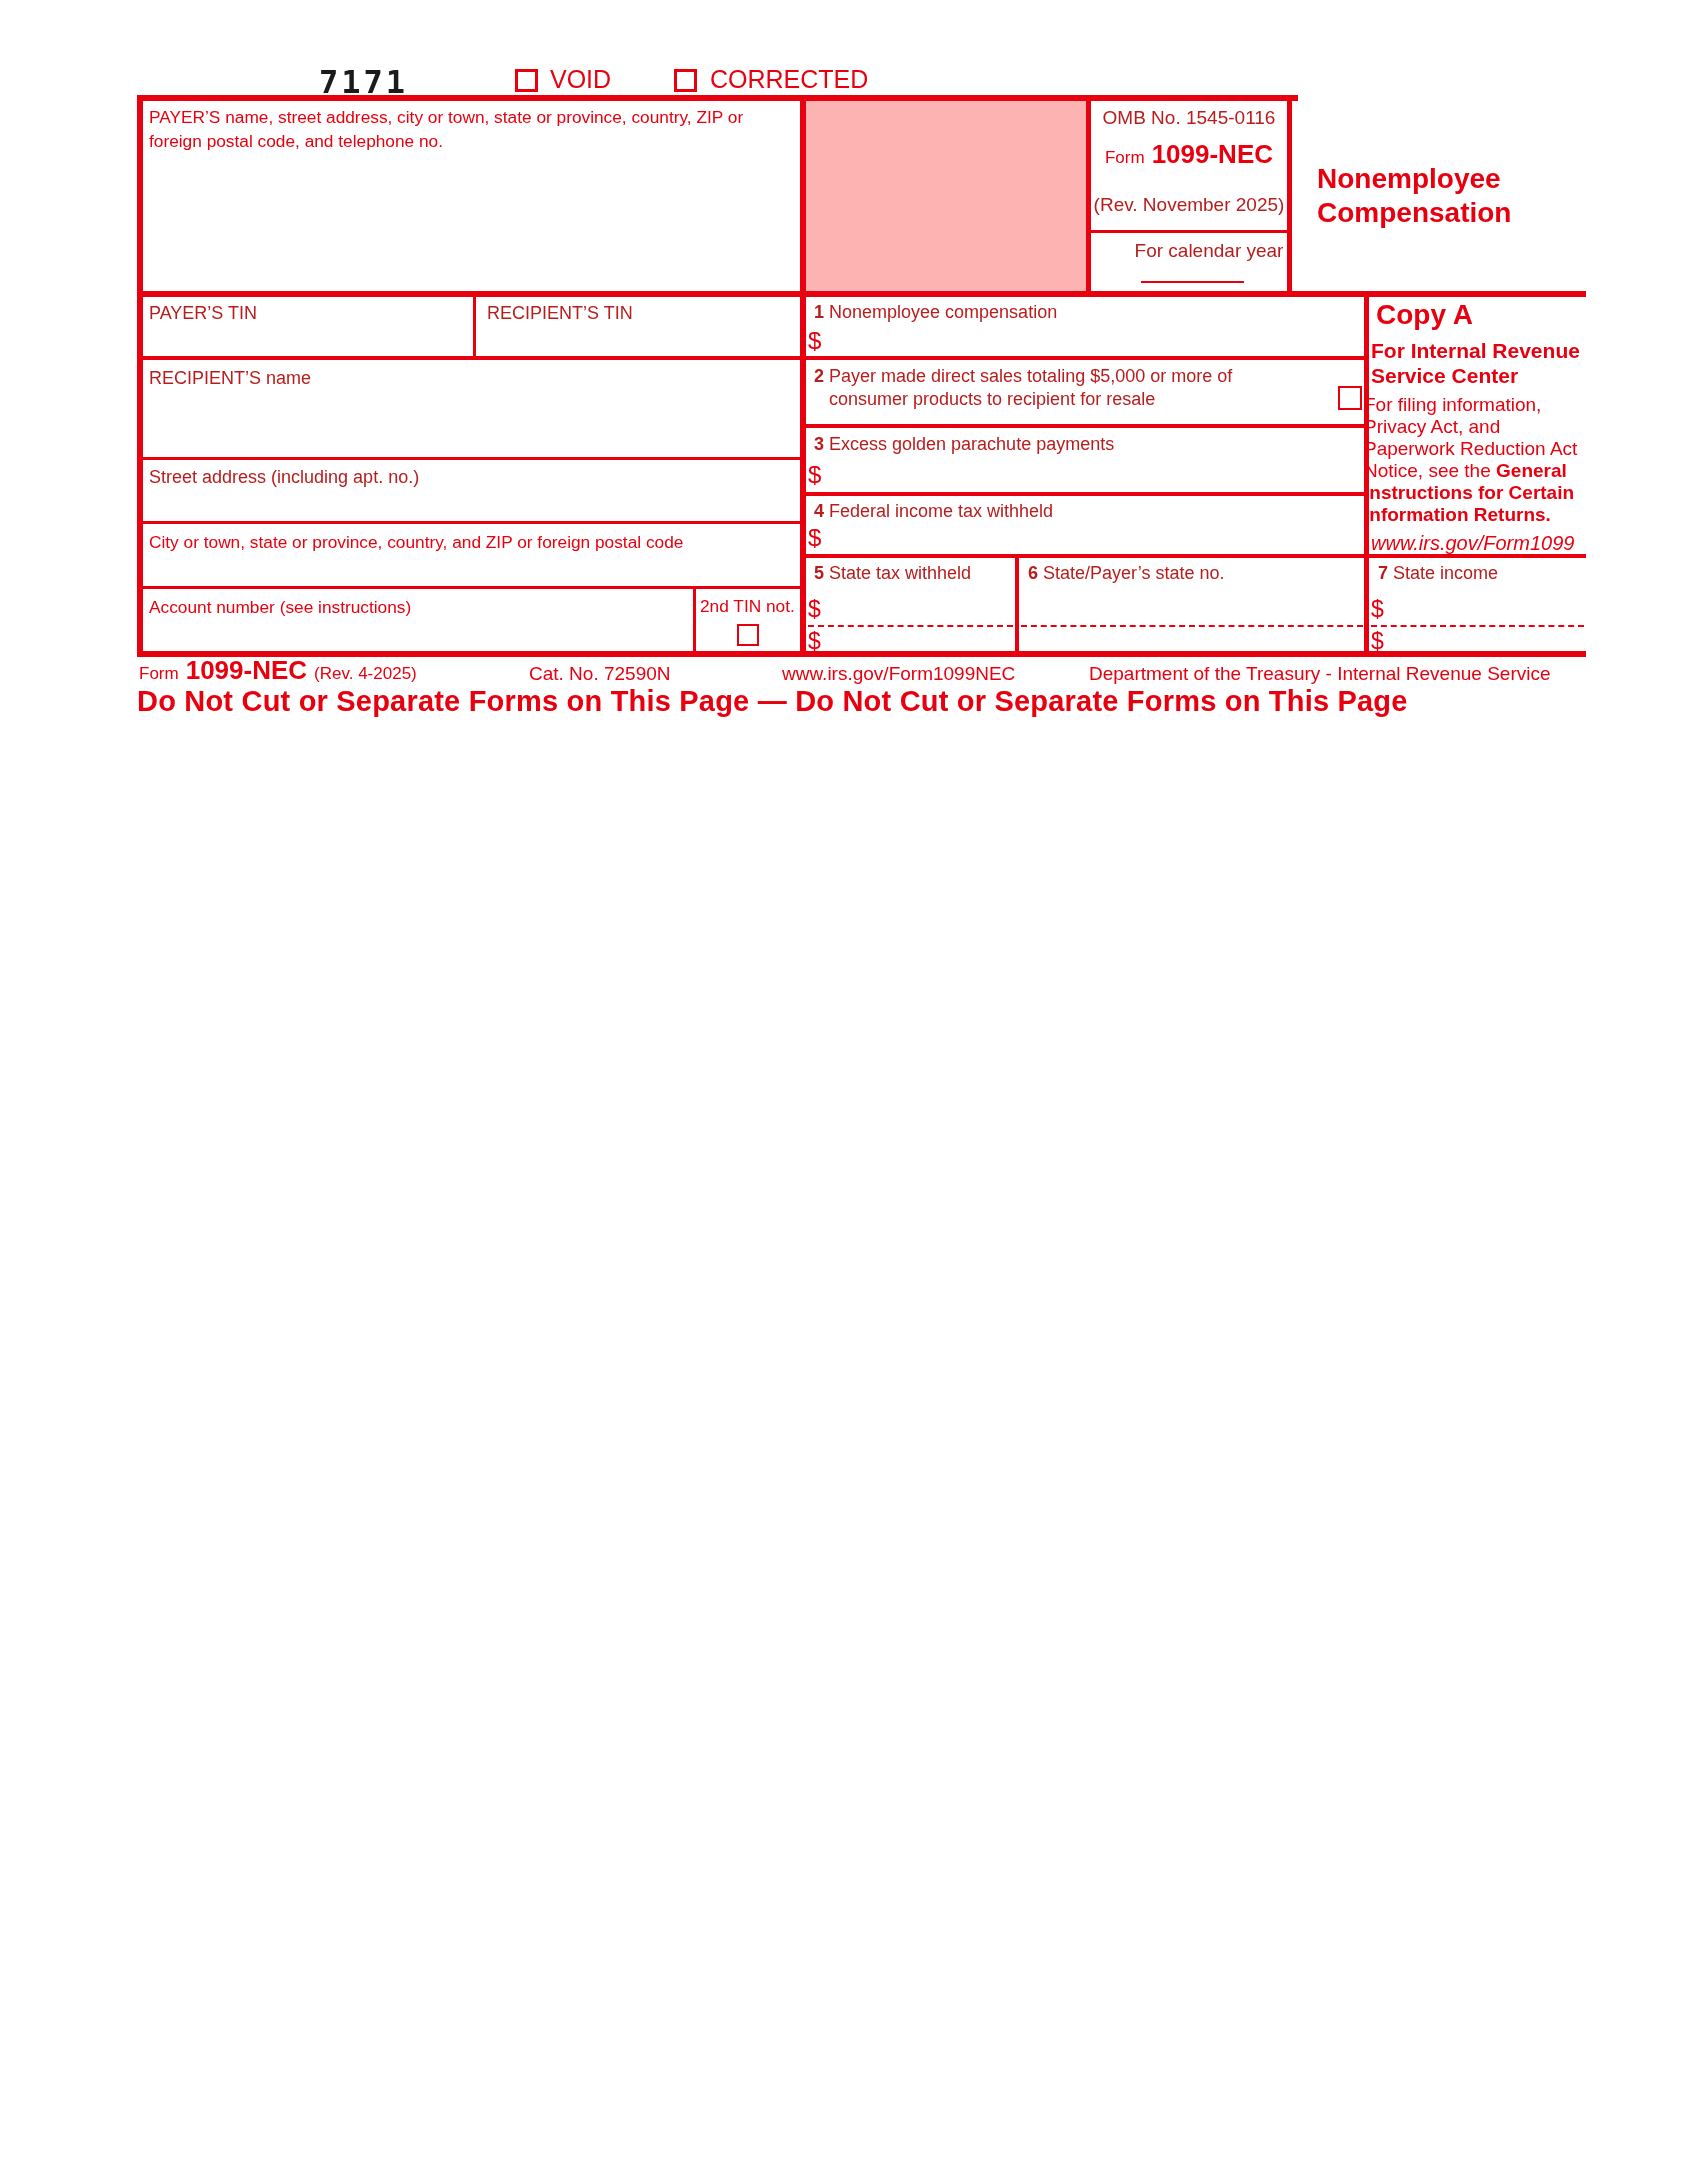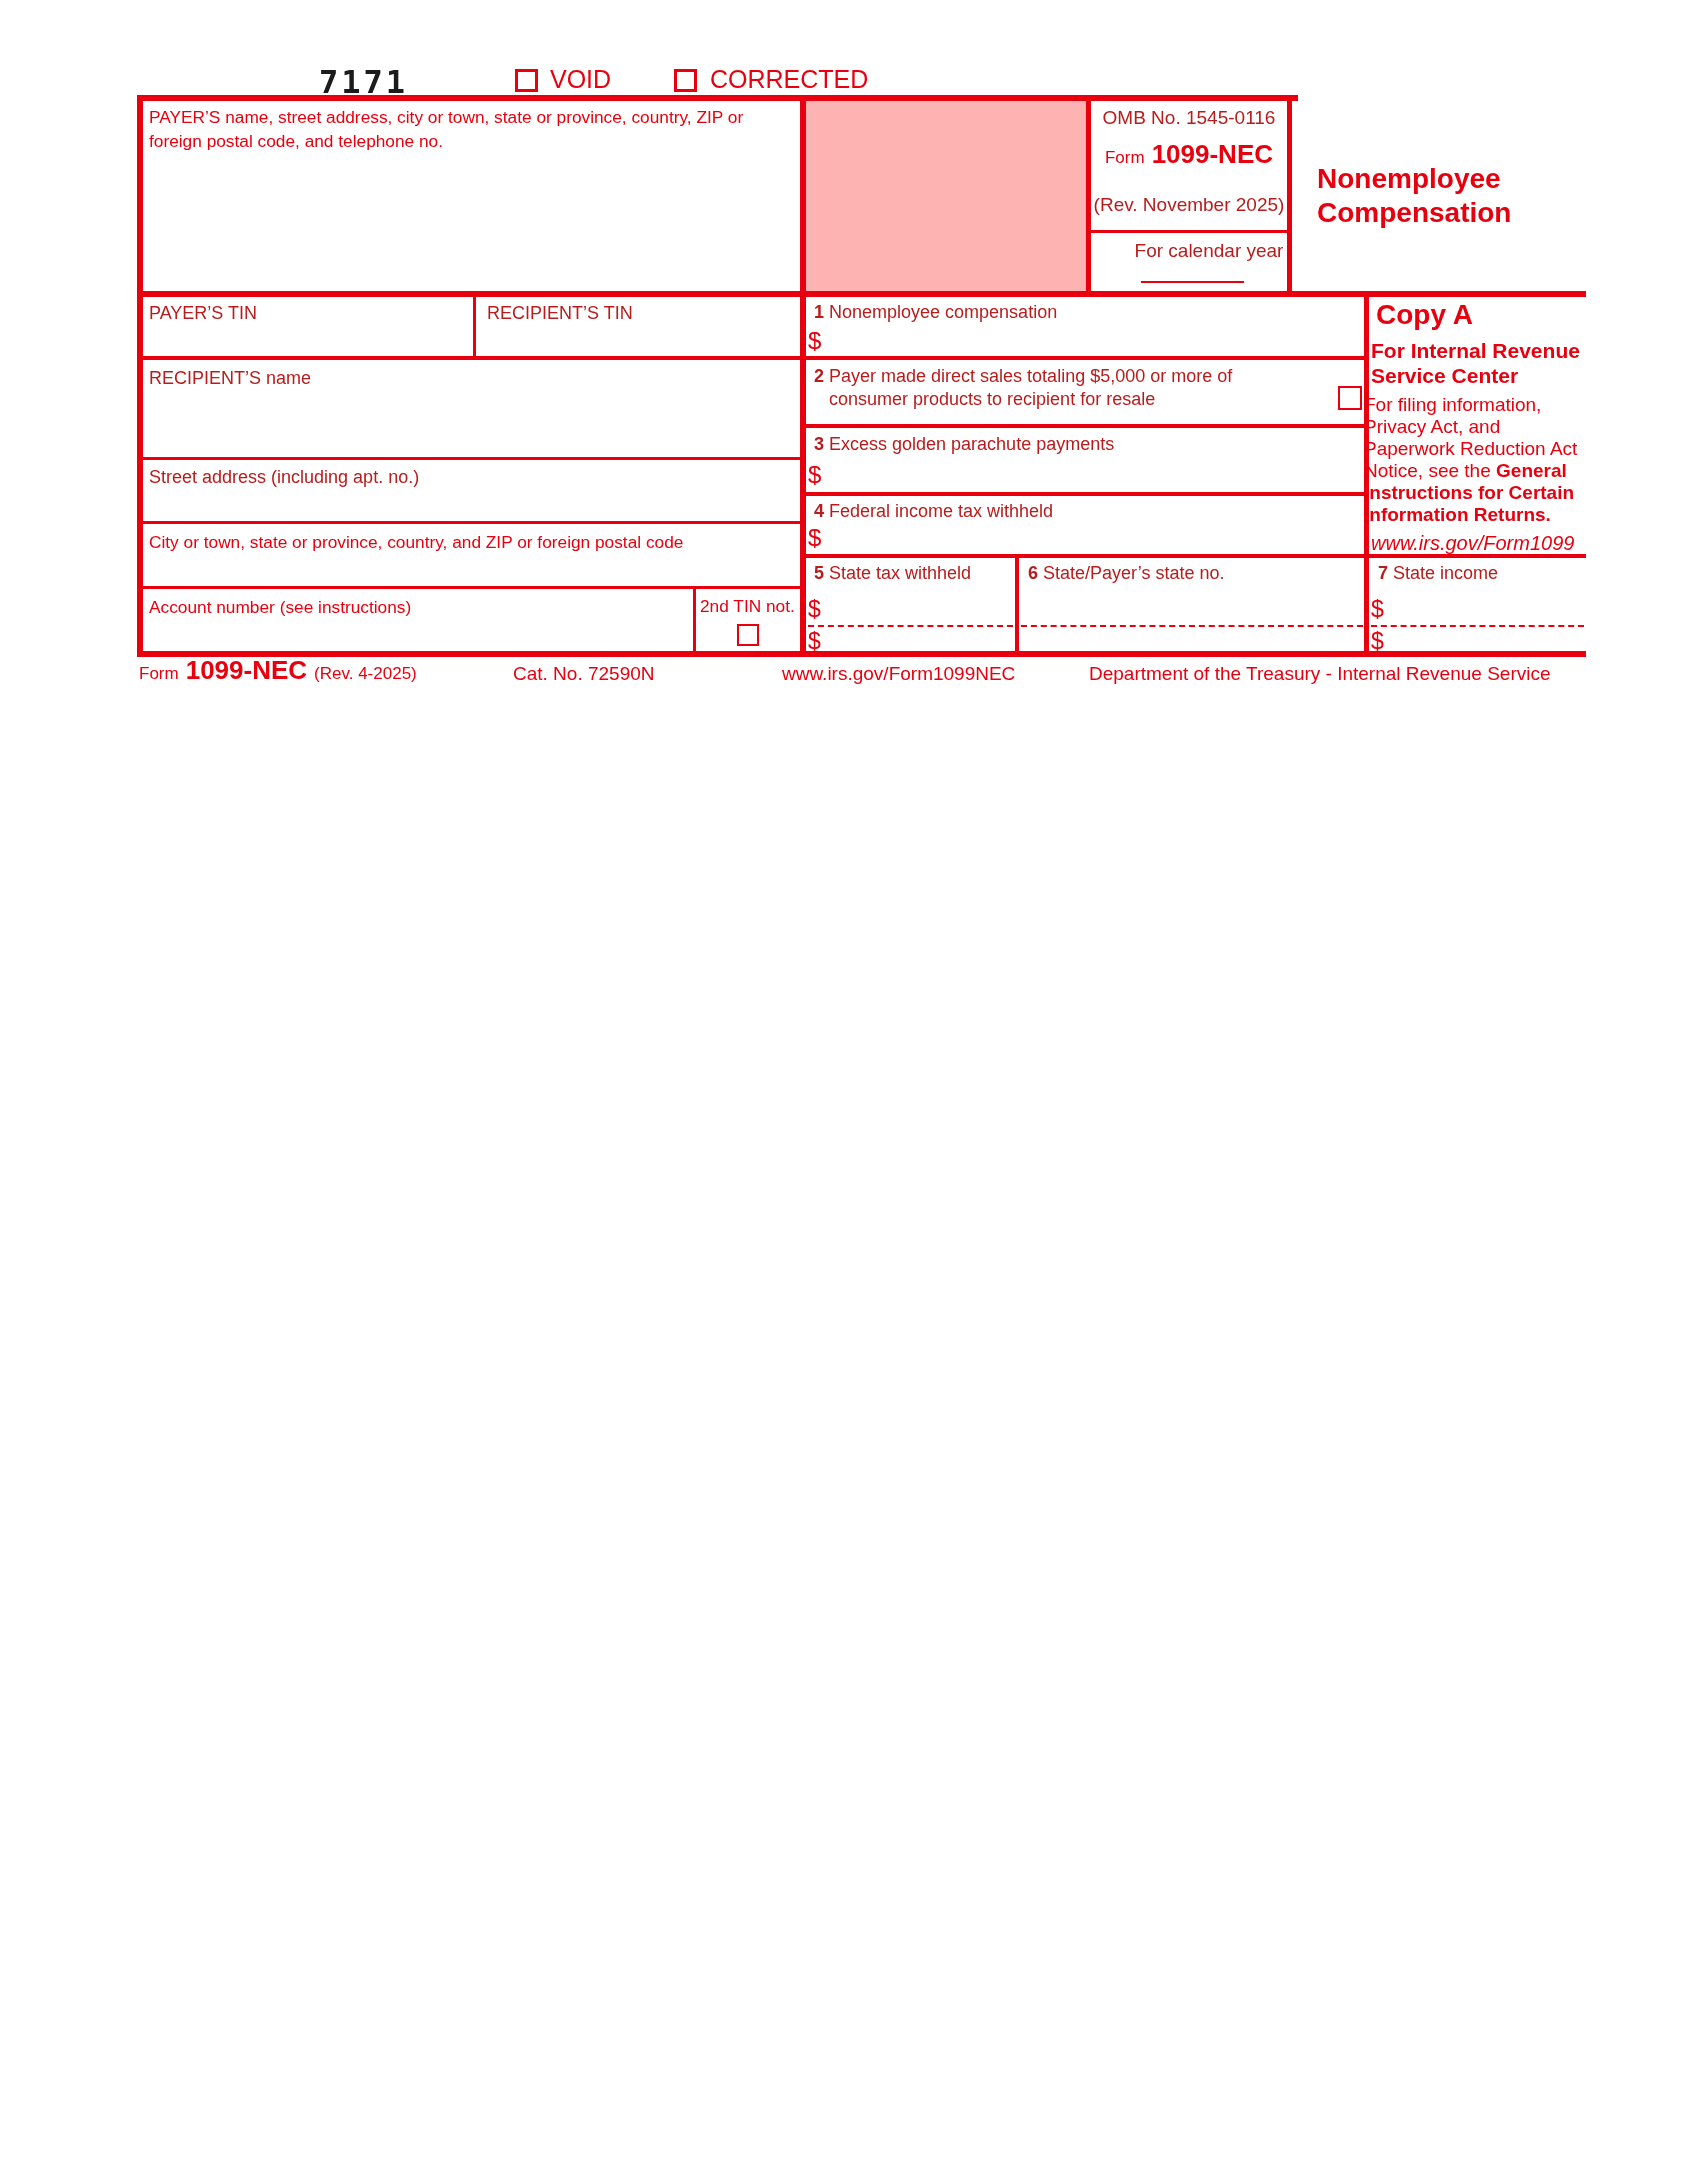--- a/index.html
+++ b/index.html
@@ -135,18 +135,19 @@
   <div class="copyA-instr rt" style="left:1364px;top:394px;width:220px;">
     <span>For filing information, Privacy Act, and Paperwork Reduction Act Notice, see the </span><b>General Instructions for Certain Information Returns.</b>
   </div>
   <div class="copyA-url rt" style="left:1371px;top:532px;width:213px;">www.irs.gov/Form1099</div>
 
   <div class="flexbase" style="position:absolute;left:139px;top:655px;gap:7px;">
     <span class="small-form">Form</span>
     <span class="big-necc">1099-NEC</span>
     <span class="small-form">(Rev. 4-2025)</span>
   </div>
-  <div class="footer-txt" style="left:513px;top:663px;">Cat. No. 72590N</div>
+  <div class="footer-txt" style="left:529px;top:663px;">Cat. No. 72590N</div>
   <div class="footer-txt" style="left:782px;top:663px;">www.irs.gov/Form1099NEC</div>
   <div class="footer-txt rt" style="left:1089px;top:663px;width:497px;position:absolute;">Department of the Treasury - Internal Revenue Service</div>
+  <div class="donotcut" style="left:137px;top:685px;">Do Not Cut or Separate Forms on This Page — Do Not Cut or Separate Forms on This Page</div>
 
 </div>
 
 
 </body></html>

